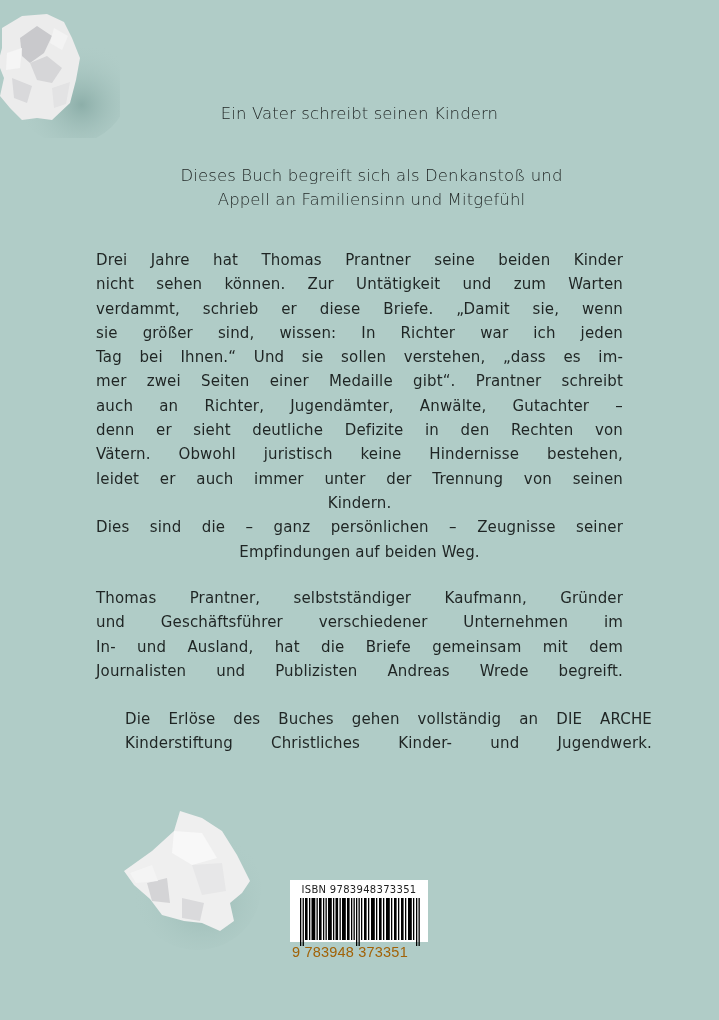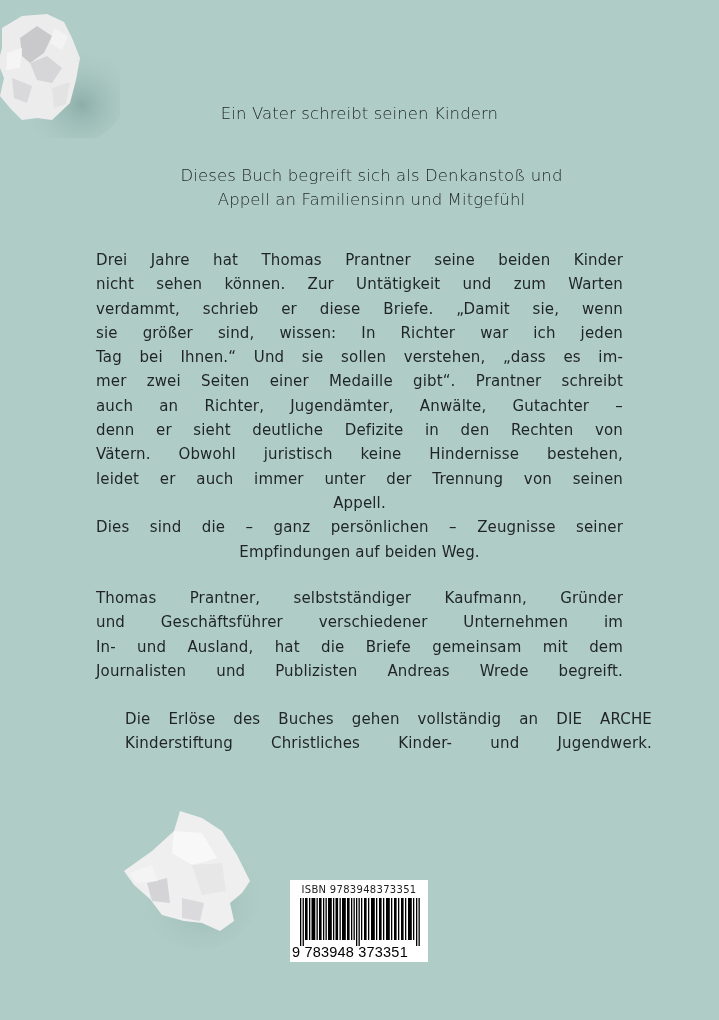--- a/index.html
+++ b/index.html
@@ -28,33 +28,33 @@
       font-size: 15px; line-height: 24.3px; text-align: justify;
       text-align-last: center; letter-spacing: 0.15px;
     }
     .p1 { top: 248px; }
     .p2 { top: 586px; text-align-last: left; }
     .p3 { top: 707px; text-align-last: justify; margin-left: 29px; }
     .line { display: block; text-align: justify; text-align-last: justify; }
     .line.center { text-align: center; text-align-last: center; }
 
     .isbn-box {
-      position: absolute; left: 290px; top: 880px; width: 138px; height: 82px;
+      position: absolute; left: 290px; top: 880px; width: 138px; height: 62px;
       background: #ffffff;
     }
     .isbn-label {
       position: absolute; left: 0; top: 4px; width: 138px; text-align: center;
       font-size: 10px; color: #222; letter-spacing: 0.3px;
     }
     .barcode {
       position: absolute; left: 10px; top: 18px; width: 120px; height: 48px;
     }
     .isbn-digits {
       position: absolute; left: 2px; top: 64px; width: 134px;
-      font-size: 14.5px; color: #000000; letter-spacing: 0.2px; white-space: nowrap;
+      font-size: 14.5px; color: #a16207; letter-spacing: 0.2px; white-space: nowrap;
       font-family: "Liberation Sans", sans-serif;
     }
   </style>
 </head>
 <body>
 
 <svg class="paper-ball paper-top" viewBox="0 0 128 130">
   <defs>
     <radialGradient id="sh1" cx="0.6" cy="0.65" r="0.55">
       <stop offset="0" stop-color="#6f9690" stop-opacity="0.55"></stop>
@@ -97,21 +97,21 @@
   <span class="line">Drei Jahre hat Thomas Prantner seine beiden Kinder</span>
   <span class="line">nicht sehen können. Zur Untätigkeit und zum Warten</span>
   <span class="line">verdammt, schrieb er diese Briefe. „Damit sie, wenn</span>
   <span class="line">sie größer sind, wissen: In Richter war ich jeden</span>
   <span class="line">Tag bei Ihnen.“ Und sie sollen verstehen, „dass es im-</span>
   <span class="line">mer zwei Seiten einer Medaille gibt“. Prantner schreibt</span>
   <span class="line">auch an Richter, Jugendämter, Anwälte, Gutachter –</span>
   <span class="line">denn er sieht deutliche Defizite in den Rechten von</span>
   <span class="line">Vätern. Obwohl juristisch keine Hindernisse bestehen,</span>
   <span class="line">leidet er auch immer unter der Trennung von seinen</span>
-  <span class="line center">Appell.</span>
+  <span class="line center">Kindern.</span>
   <span class="line">Dies sind die – ganz persönlichen – Zeugnisse seiner</span>
   <span class="line center">Empfindungen auf beiden Weg.</span>
 </div>
 
 <div class="body-text p2">
   <span class="line">Thomas Prantner, selbstständiger Kaufmann, Gründer</span>
   <span class="line">und Geschäftsführer verschiedener Unternehmen im</span>
   <span class="line">In- und Ausland, hat die Briefe gemeinsam mit dem</span>
   <span class="line">Journalisten und Publizisten Andreas Wrede begreift.</span>
 </div>

